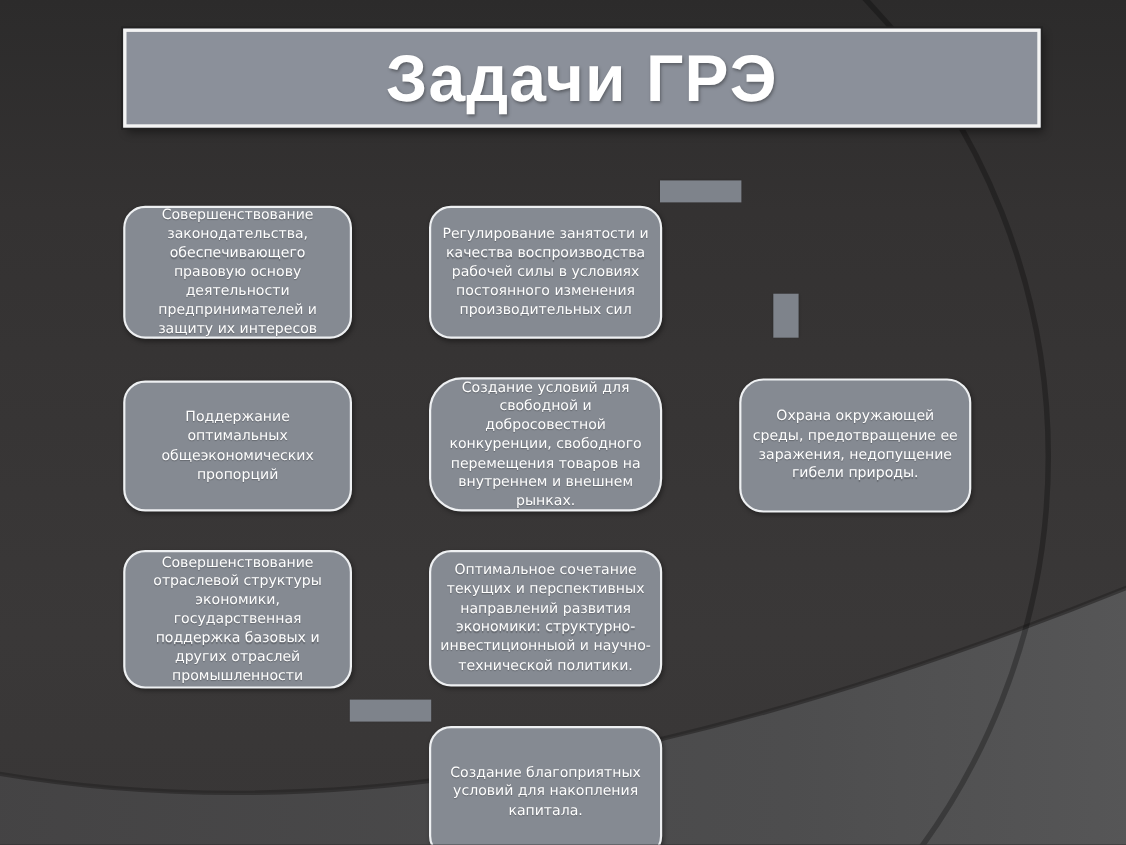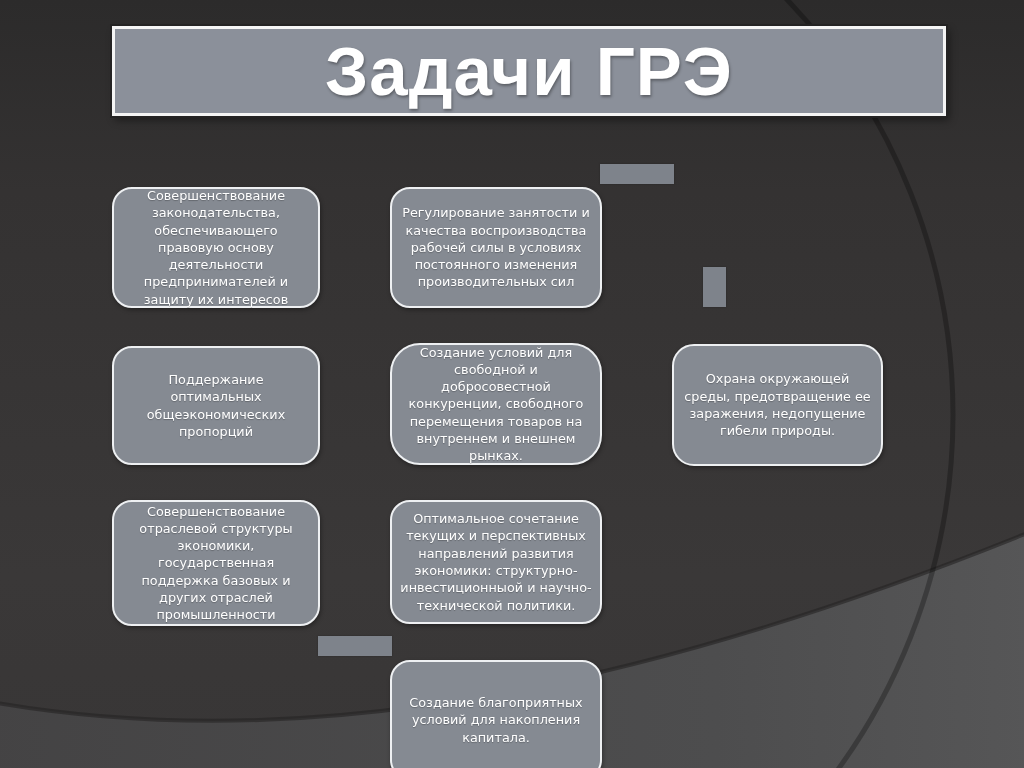--- a/index.html
+++ b/index.html
@@ -17,21 +17,21 @@
     position:absolute;left:112px;top:26px;width:828px;height:84px;
     background:#8b909a;
     border:3px solid #f4f4f4;
     box-shadow:0 0 0 2px #242323, 3px 4px 8px rgba(0,0,0,.45);
     display:flex;align-items:center;justify-content:center;
   }
   .title-text{
     color:#ffffff;
     font-family:"Liberation Sans",sans-serif;
     font-weight:700;
-    font-size:69px;
+    font-size:60px;
     letter-spacing:1px;
     text-shadow:1px 2px 3px rgba(0,0,0,.35);
   }
 
   
   .conn{position:absolute;background:#7e838b;box-shadow:0 0 2px rgba(0,0,0,.25);}
   .c-vl1{left:139px;top:266px;width:24px;height:42px;}
   .c-vl2{left:139px;top:423px;width:24px;height:40px;}
   .c-vl3{left:139px;top:584px;width:24px;height:37px;}
   .c-vm1{left:420px;top:266px;width:23px;height:40px;}

